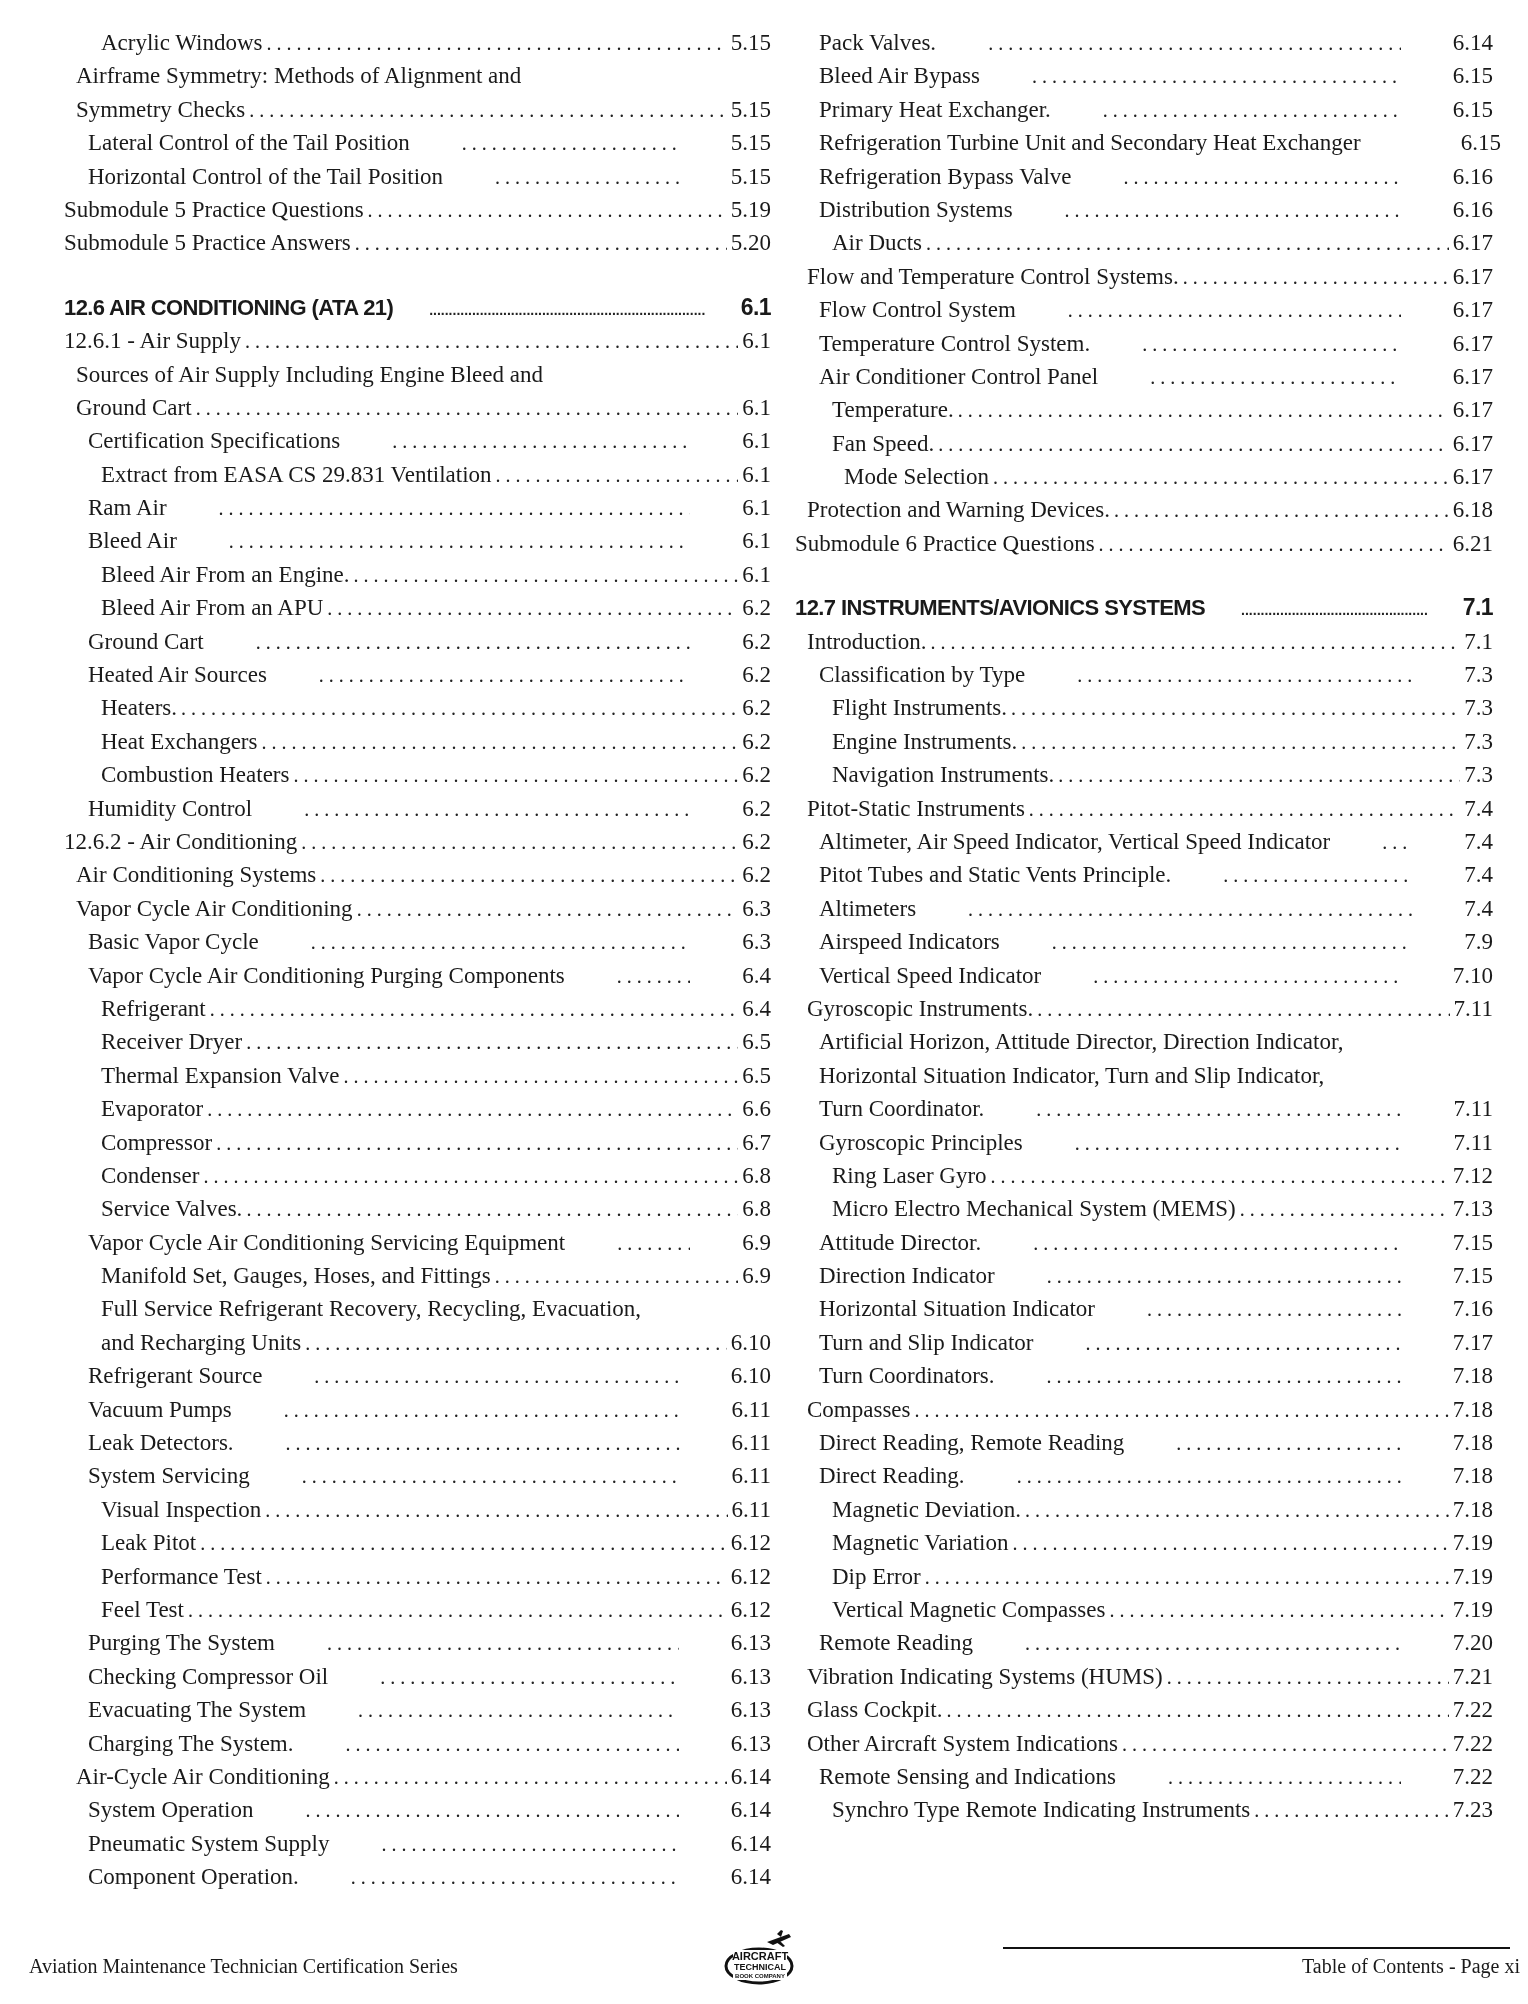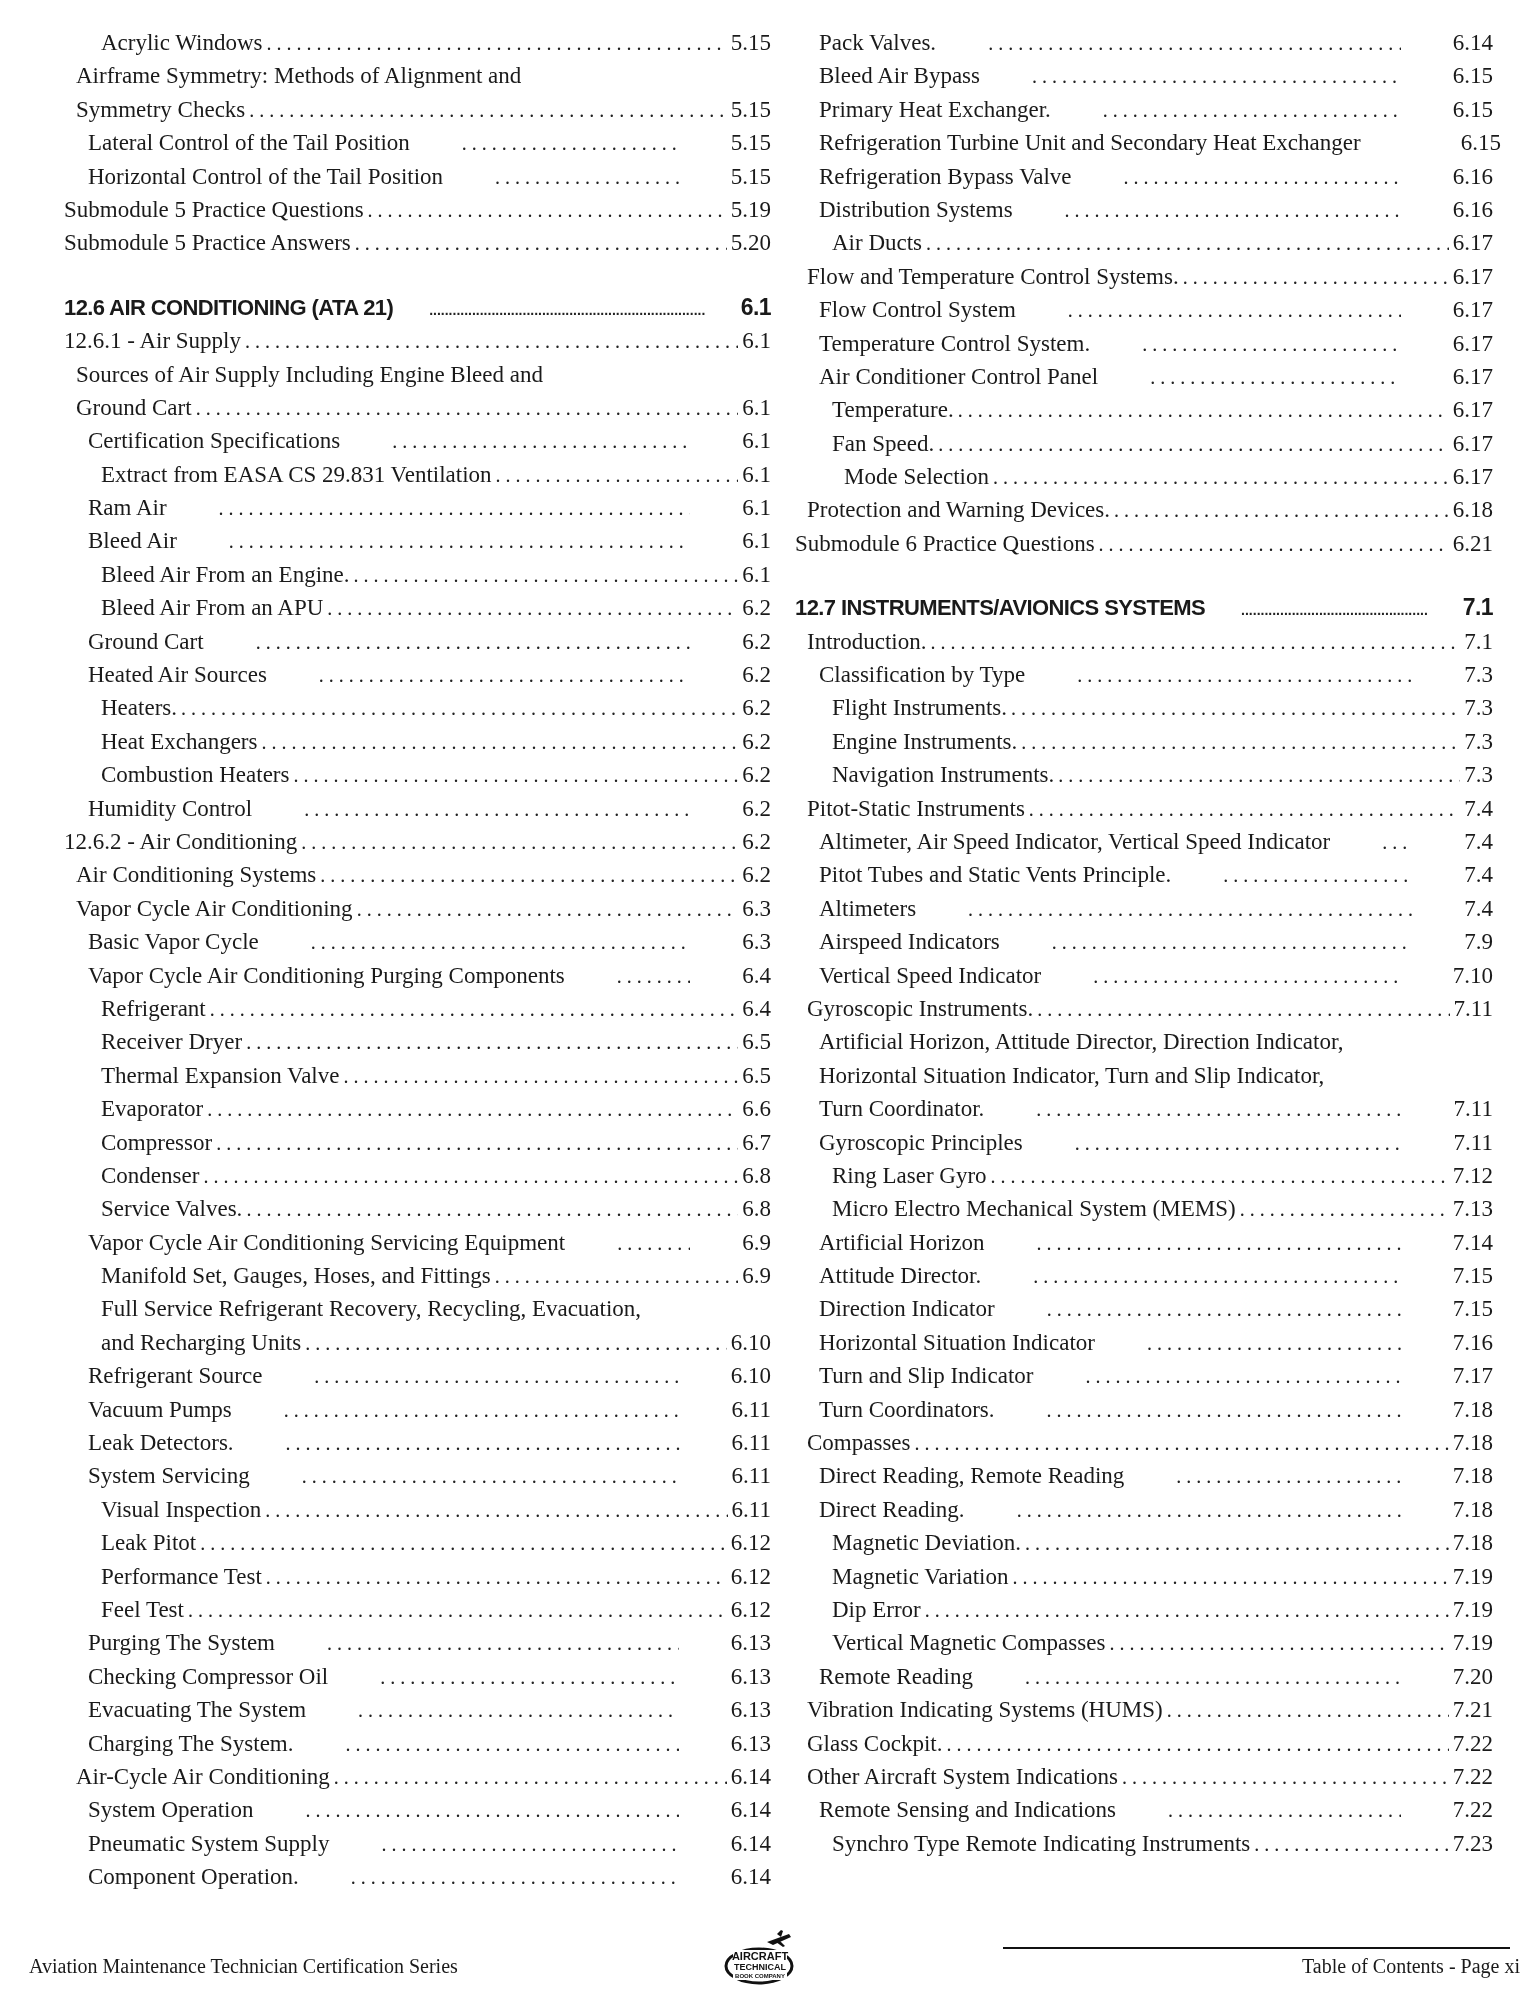--- a/index.html
+++ b/index.html
@@ -488,25 +488,20 @@
     </div>
     <div class="row l3">
       <span class="title">Ring Laser Gyro</span>
       <span class="leader"></span>
       <span class="page">7.12</span>
     </div>
     <div class="row l3">
       <span class="title">Micro Electro Mechanical System (MEMS)</span>
       <span class="leader"></span>
       <span class="page">7.13</span>
-    </div>
-    <div class="row l2">
-      <span class="title">Artificial Horizon</span>
-      <span class="leader"></span>
-      <span class="page">7.14</span>
     </div>
     <div class="row l2">
       <span class="title">Attitude Director.</span>
       <span class="leader"></span>
       <span class="page">7.15</span>
     </div>
     <div class="row l2">
       <span class="title">Direction Indicator</span>
       <span class="leader"></span>
       <span class="page">7.15</span>

